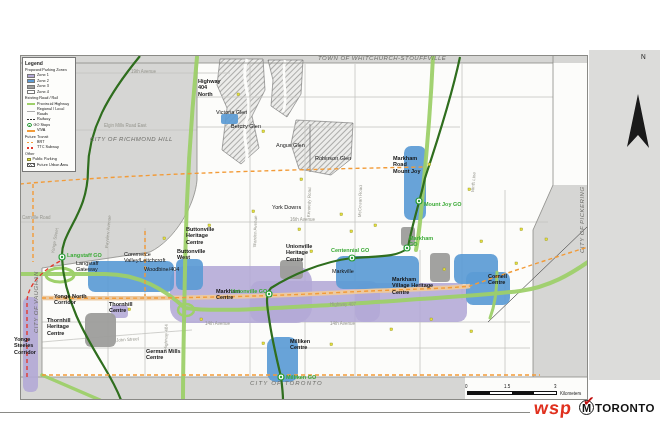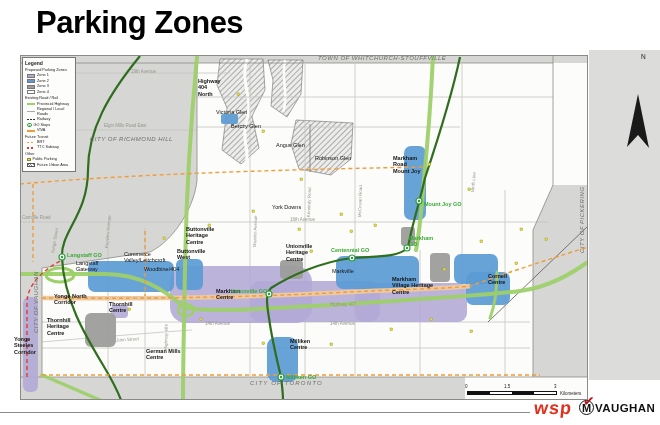--- a/index.html
+++ b/index.html
@@ -58,21 +58,20 @@
              justify-content:center;box-sizing:border-box}
   #markham-check{position:absolute;left:4px;top:-7px;color:#c00d0d;font-size:14px;
                  font-weight:bold;transform:rotate(6deg)}
   #markham-rest{font-size:11.5px;font-weight:bold;color:#111;letter-spacing:0.4px;margin-left:1px}
 </style>
 </head>
 <body>
 
 <div id="stage">
 
-  <div id="page-title">Parking Zones</div>
 
   <svg class="mapgfx" width="660" height="425" viewBox="0 0 660 425">
     <defs>
       <pattern id="hatch" width="4" height="4" patternUnits="userSpaceOnUse" patternTransform="rotate(45)">
         <rect width="4" height="4" fill="#ececea"></rect>
         <line x1="0" y1="0" x2="0" y2="4" stroke="#6a6a68" stroke-width="1"></line>
       </pattern>
       <clipPath id="mapclip">
           <rect x="20" y="55" width="568" height="345"></rect>
         </clipPath>
@@ -389,16 +388,16 @@
       <span class="sb-b"></span>
       <span class="sb-w"></span>
   </div>
   <div id="scale-unit">Kilometers</div>
 
   <div id="footer-line"></div>
   <div id="wsp-logo">wsp</div>
   <div id="markham-logo">
     <span id="markham-m">M</span>
     <span id="markham-check">✓</span>
-    <span id="markham-rest">VAUGHAN</span>
+    <span id="markham-rest">TORONTO</span>
   </div>
 
 </div>
 
 </body></html>

